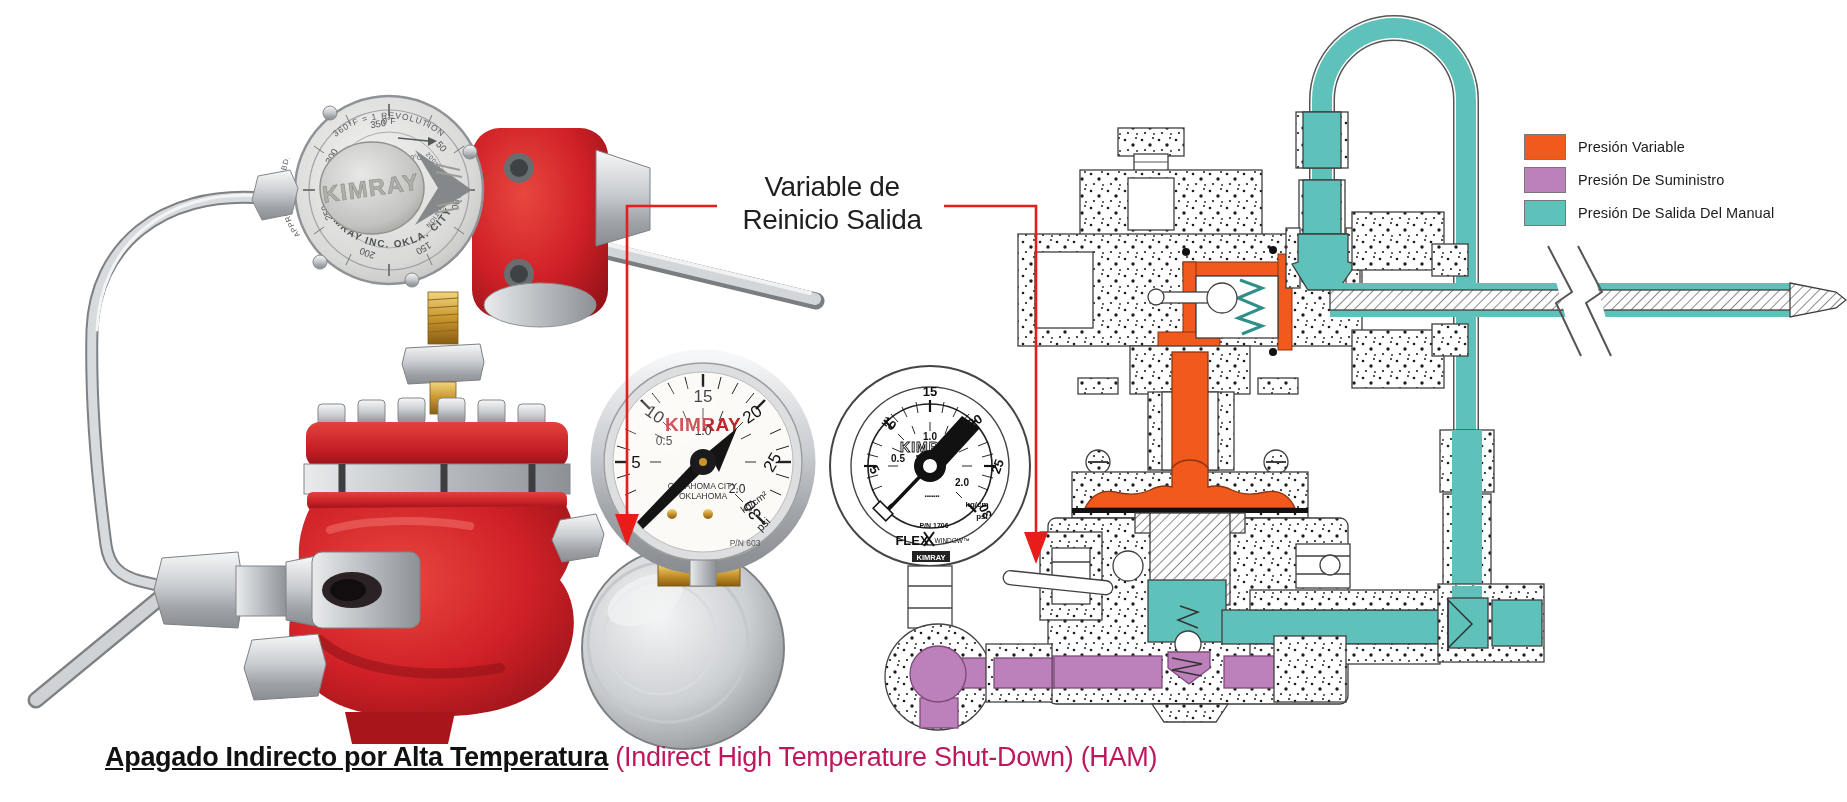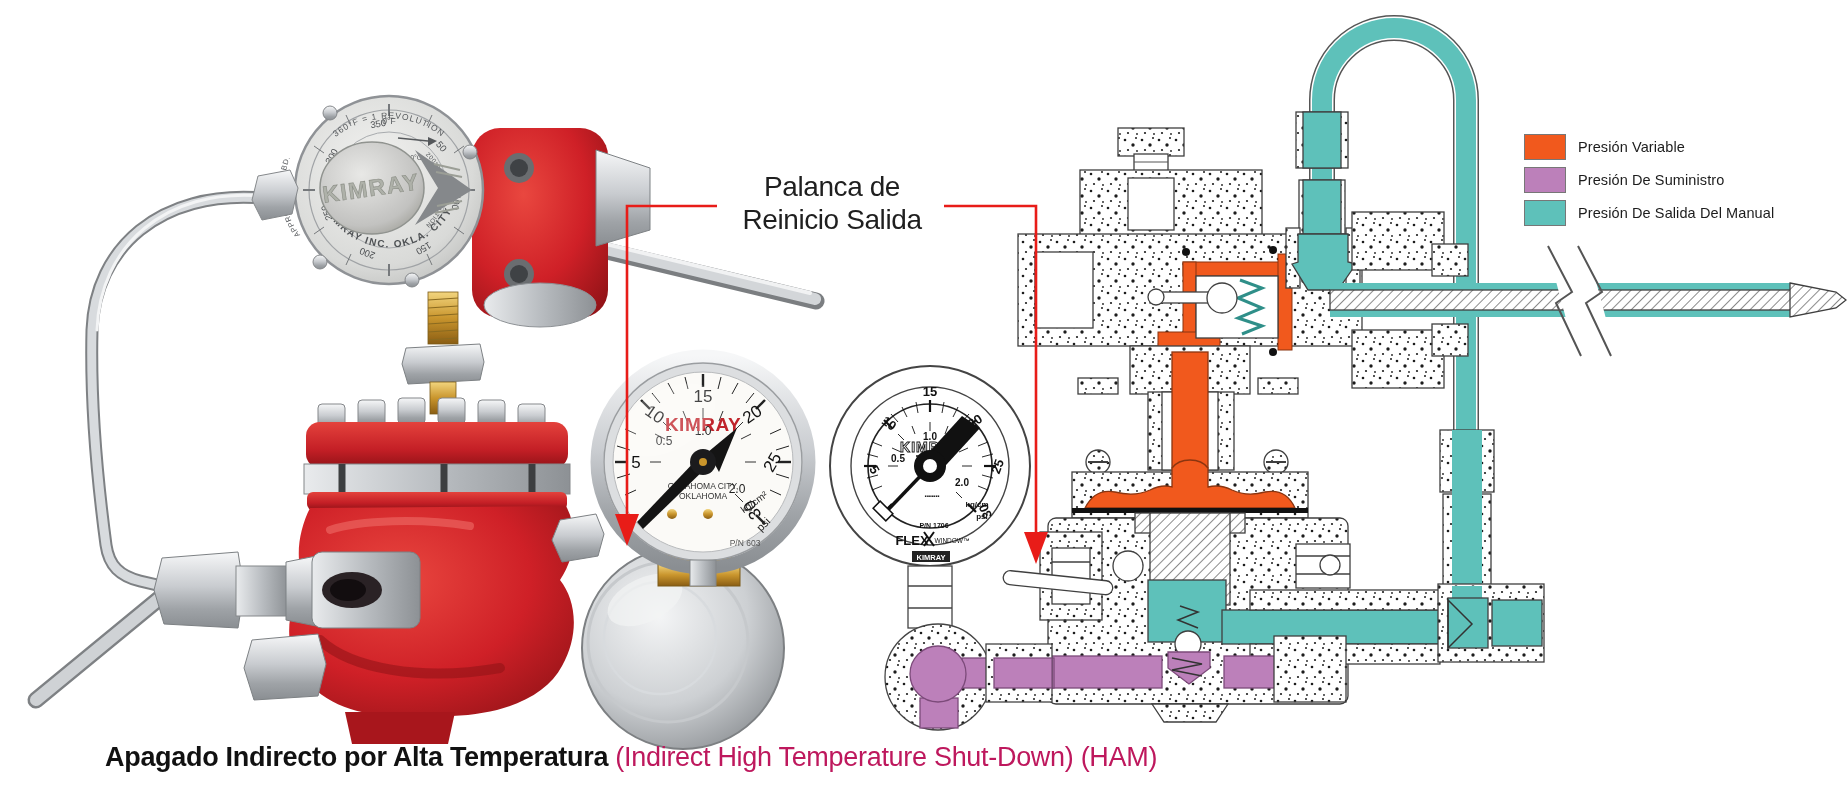--- a/index.html
+++ b/index.html
@@ -7,21 +7,21 @@
          font-family:"Liberation Sans",sans-serif;}
   .abs{position:absolute;}
   svg text{font-family:"Liberation Sans",sans-serif;}
   
   #legend{left:1524px;top:133px;}
   .lg-row{display:flex;align-items:center;height:27px;margin-bottom:6px;}
   .lg-swatch{width:42px;height:26px;border:1px solid #777;box-sizing:border-box;}
   .lg-label{margin-left:12px;font-size:14.5px;color:#1c1c1c;letter-spacing:0.1px;}
   
   #caption{left:105px;top:742px;font-size:27px;color:#111;white-space:nowrap;letter-spacing:-0.3px;}
-  #caption .b{font-weight:bold;}
+  #caption .b{font-weight:bold;text-decoration:underline;}
   #caption .r{font-weight:normal;color:#be185d;}
   
   #callout-label{left:712px;top:170px;width:240px;text-align:center;color:#1f1f1f;
                  font-size:28px;line-height:33px;letter-spacing:-0.4px;}
 </style>
 </head>
 <body>
 
 <div id="stage">
 
@@ -564,21 +564,21 @@
 <svg class="abs" style="left:0;top:0;pointer-events:none" width="1847" height="802" viewBox="0 0 1847 802">
   <g stroke="#e81c18" stroke-width="2.6" fill="none">
     <polyline points="717,206 627,206 627,516"></polyline>
     <polyline points="944,206 1036,206 1036,534"></polyline>
   </g>
   <polygon points="615,514 639,514 627,546" fill="#e81c18"></polygon>
   <polygon points="1024,532 1048,532 1036,564" fill="#e81c18"></polygon>
 </svg>
 
 <div class="abs" id="callout-label">
-  <div>Palanca de</div>
+  <div>Variable de</div>
   <div>Reinicio Salida</div>
 </div>
 
 <div class="abs" id="legend">
   <div class="lg-row">
     <div class="lg-swatch" style="background: rgb(241, 89, 29);"></div>
     <div class="lg-label">Presión Variable</div>
   </div>
   <div class="lg-row">
     <div class="lg-swatch" style="background: rgb(188, 128, 186);"></div>

